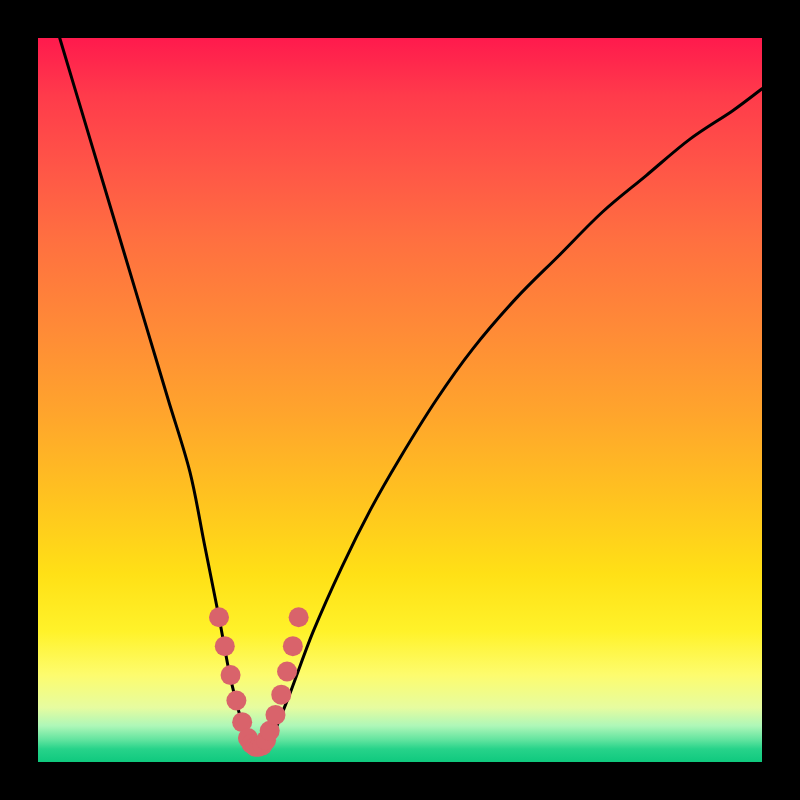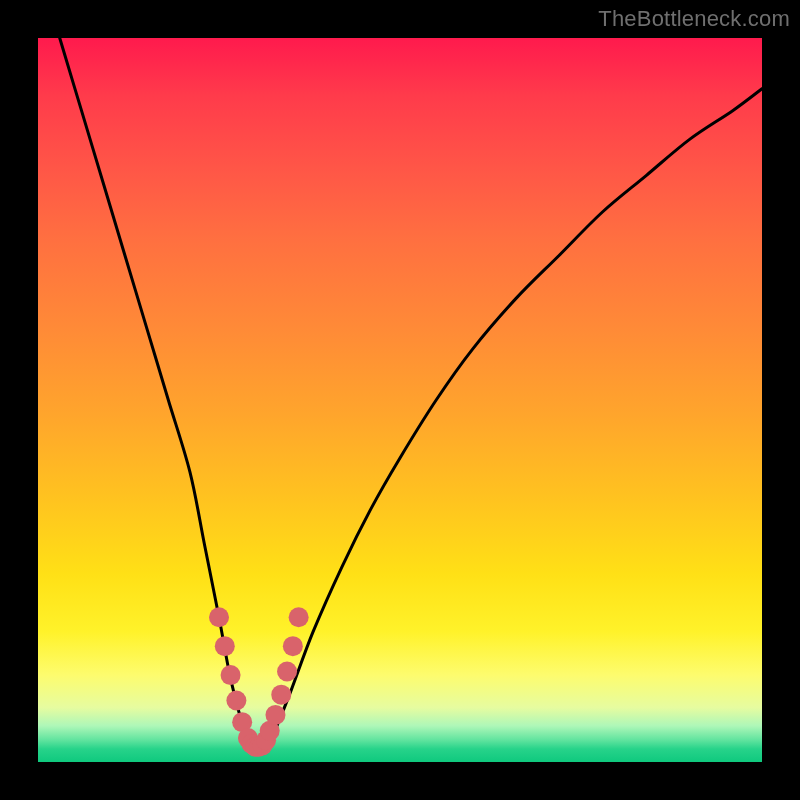--- a/index.html
+++ b/index.html
@@ -61,21 +61,20 @@
     width: 724px;
     height: 724px;
     overflow: visible;
   }
 </style>
 </head>
 <body>
 
 <div class="frame">
 
-  <div class="watermark">TheBottleneck.com</div>
 
   <div class="plot">
     <svg class="curve" viewBox="0 0 724 724" preserveAspectRatio="none">
       <g id="curve-group">
           <path d="M 21.72 0.00 C 25.34 12.07, 36.20 48.27, 43.44 72.40 C 50.68 96.53, 57.92 120.67, 65.16 144.80 C 72.40 168.93, 79.64 193.07, 86.88 217.20 C 94.12 241.33, 101.36 265.47, 108.60 289.60 C 115.84 313.73, 123.08 337.87, 130.32 362.00 C 137.56 386.13, 146.01 410.27, 152.04 434.40 C 158.07 458.53, 161.69 482.67, 166.52 506.80 C 171.35 530.93, 176.78 557.48, 181.00 579.20 C 185.22 600.92, 188.24 620.23, 191.86 637.12 C 195.48 654.01, 199.70 669.70, 202.72 680.56 C 205.74 691.42, 207.55 697.45, 209.96 702.28 C 212.37 707.11, 214.79 708.31, 217.20 709.52 C 219.61 710.73, 222.03 710.73, 224.44 709.52 C 226.85 708.31, 229.27 705.90, 231.68 702.28 C 234.09 698.66, 235.30 696.25, 238.92 687.80 C 242.54 679.35, 247.37 667.29, 253.40 651.60 C 259.43 635.91, 266.67 614.19, 275.12 593.68 C 283.57 573.17, 294.43 549.03, 304.08 528.52 C 313.73 508.01, 323.39 488.70, 333.04 470.60 C 342.69 452.50, 351.14 438.02, 362.00 419.92 C 372.86 401.82, 386.13 380.10, 398.20 362.00 C 410.27 343.90, 421.13 328.21, 434.40 311.32 C 447.67 294.43, 463.36 276.33, 477.84 260.64 C 492.32 244.95, 506.80 231.68, 521.28 217.20 C 535.76 202.72, 550.24 187.03, 564.72 173.76 C 579.20 160.49, 593.68 149.63, 608.16 137.56 C 622.64 125.49, 637.12 112.22, 651.60 101.36 C 666.08 90.50, 682.97 80.85, 695.04 72.40 C 707.11 63.95, 719.17 54.30, 724.00 50.68" fill="none" stroke="#000000" stroke-width="3" stroke-linecap="round" stroke-linejoin="round"></path>
         </g>
       <g id="valley-group">
           <circle cx="181.00" cy="579.20" r="10" fill="#d9636b"></circle>
           <circle cx="186.79" cy="608.16" r="10" fill="#d9636b"></circle>
           <circle cx="192.58" cy="637.12" r="10" fill="#d9636b"></circle>

